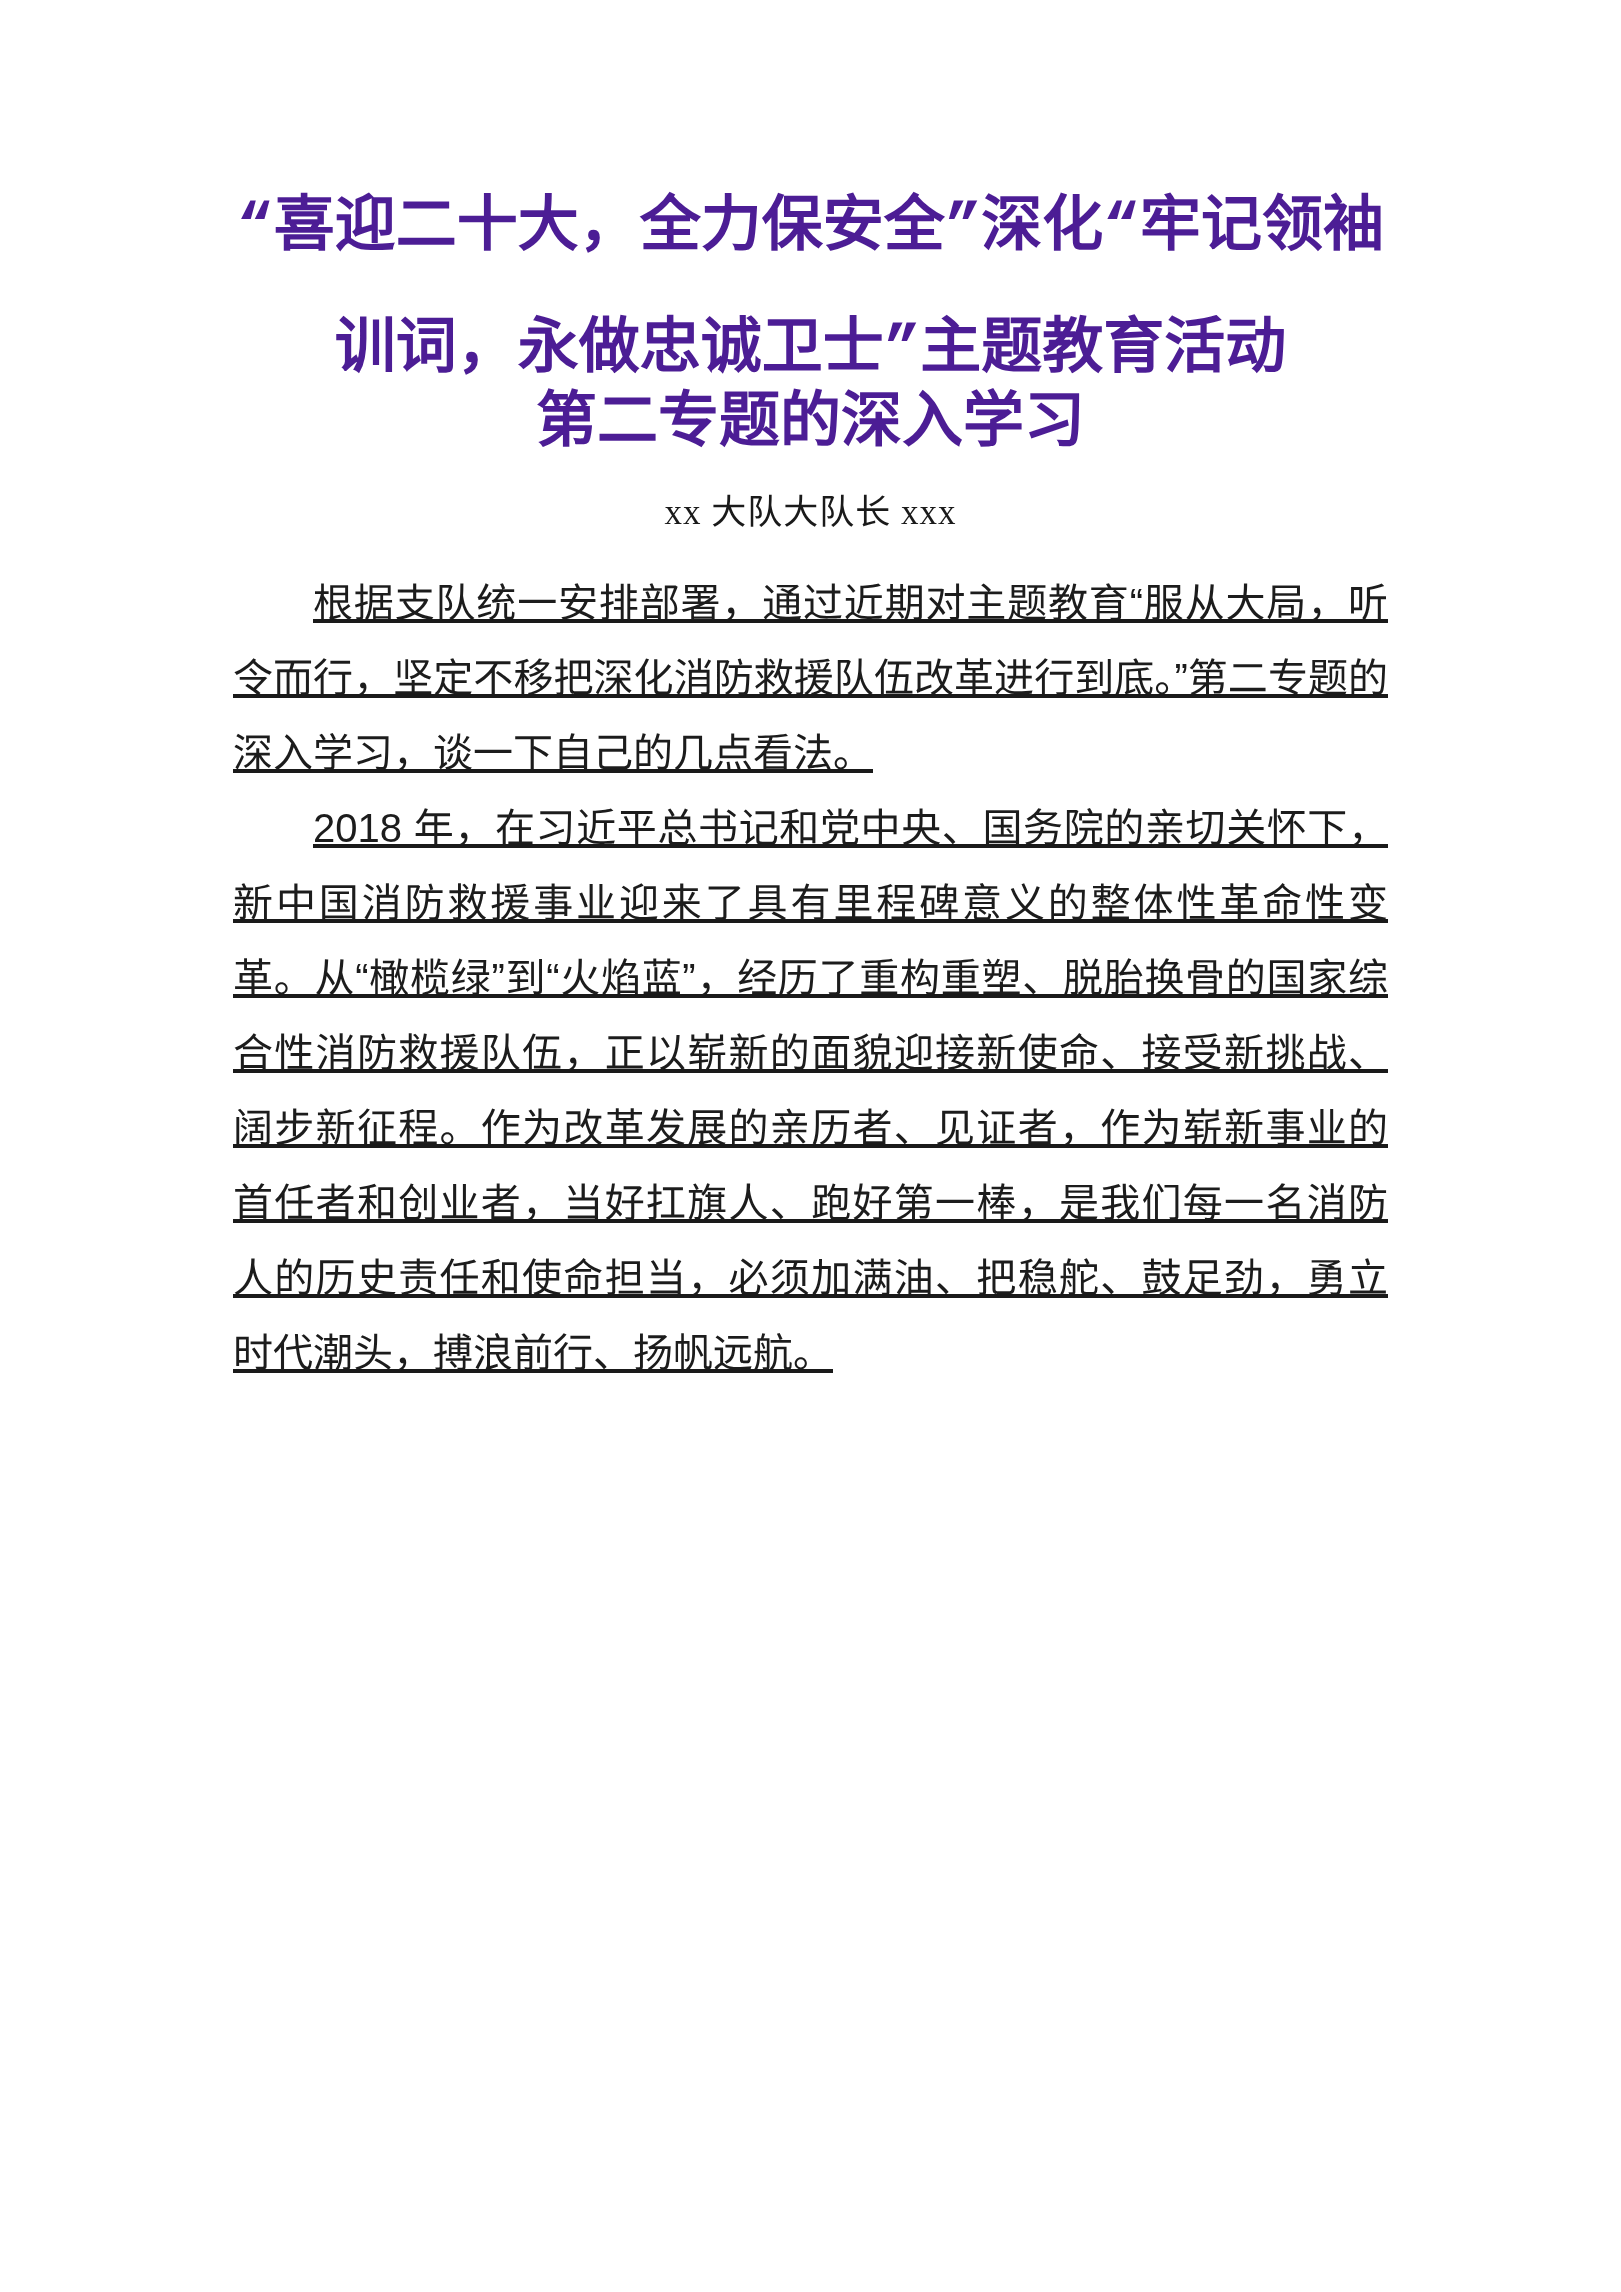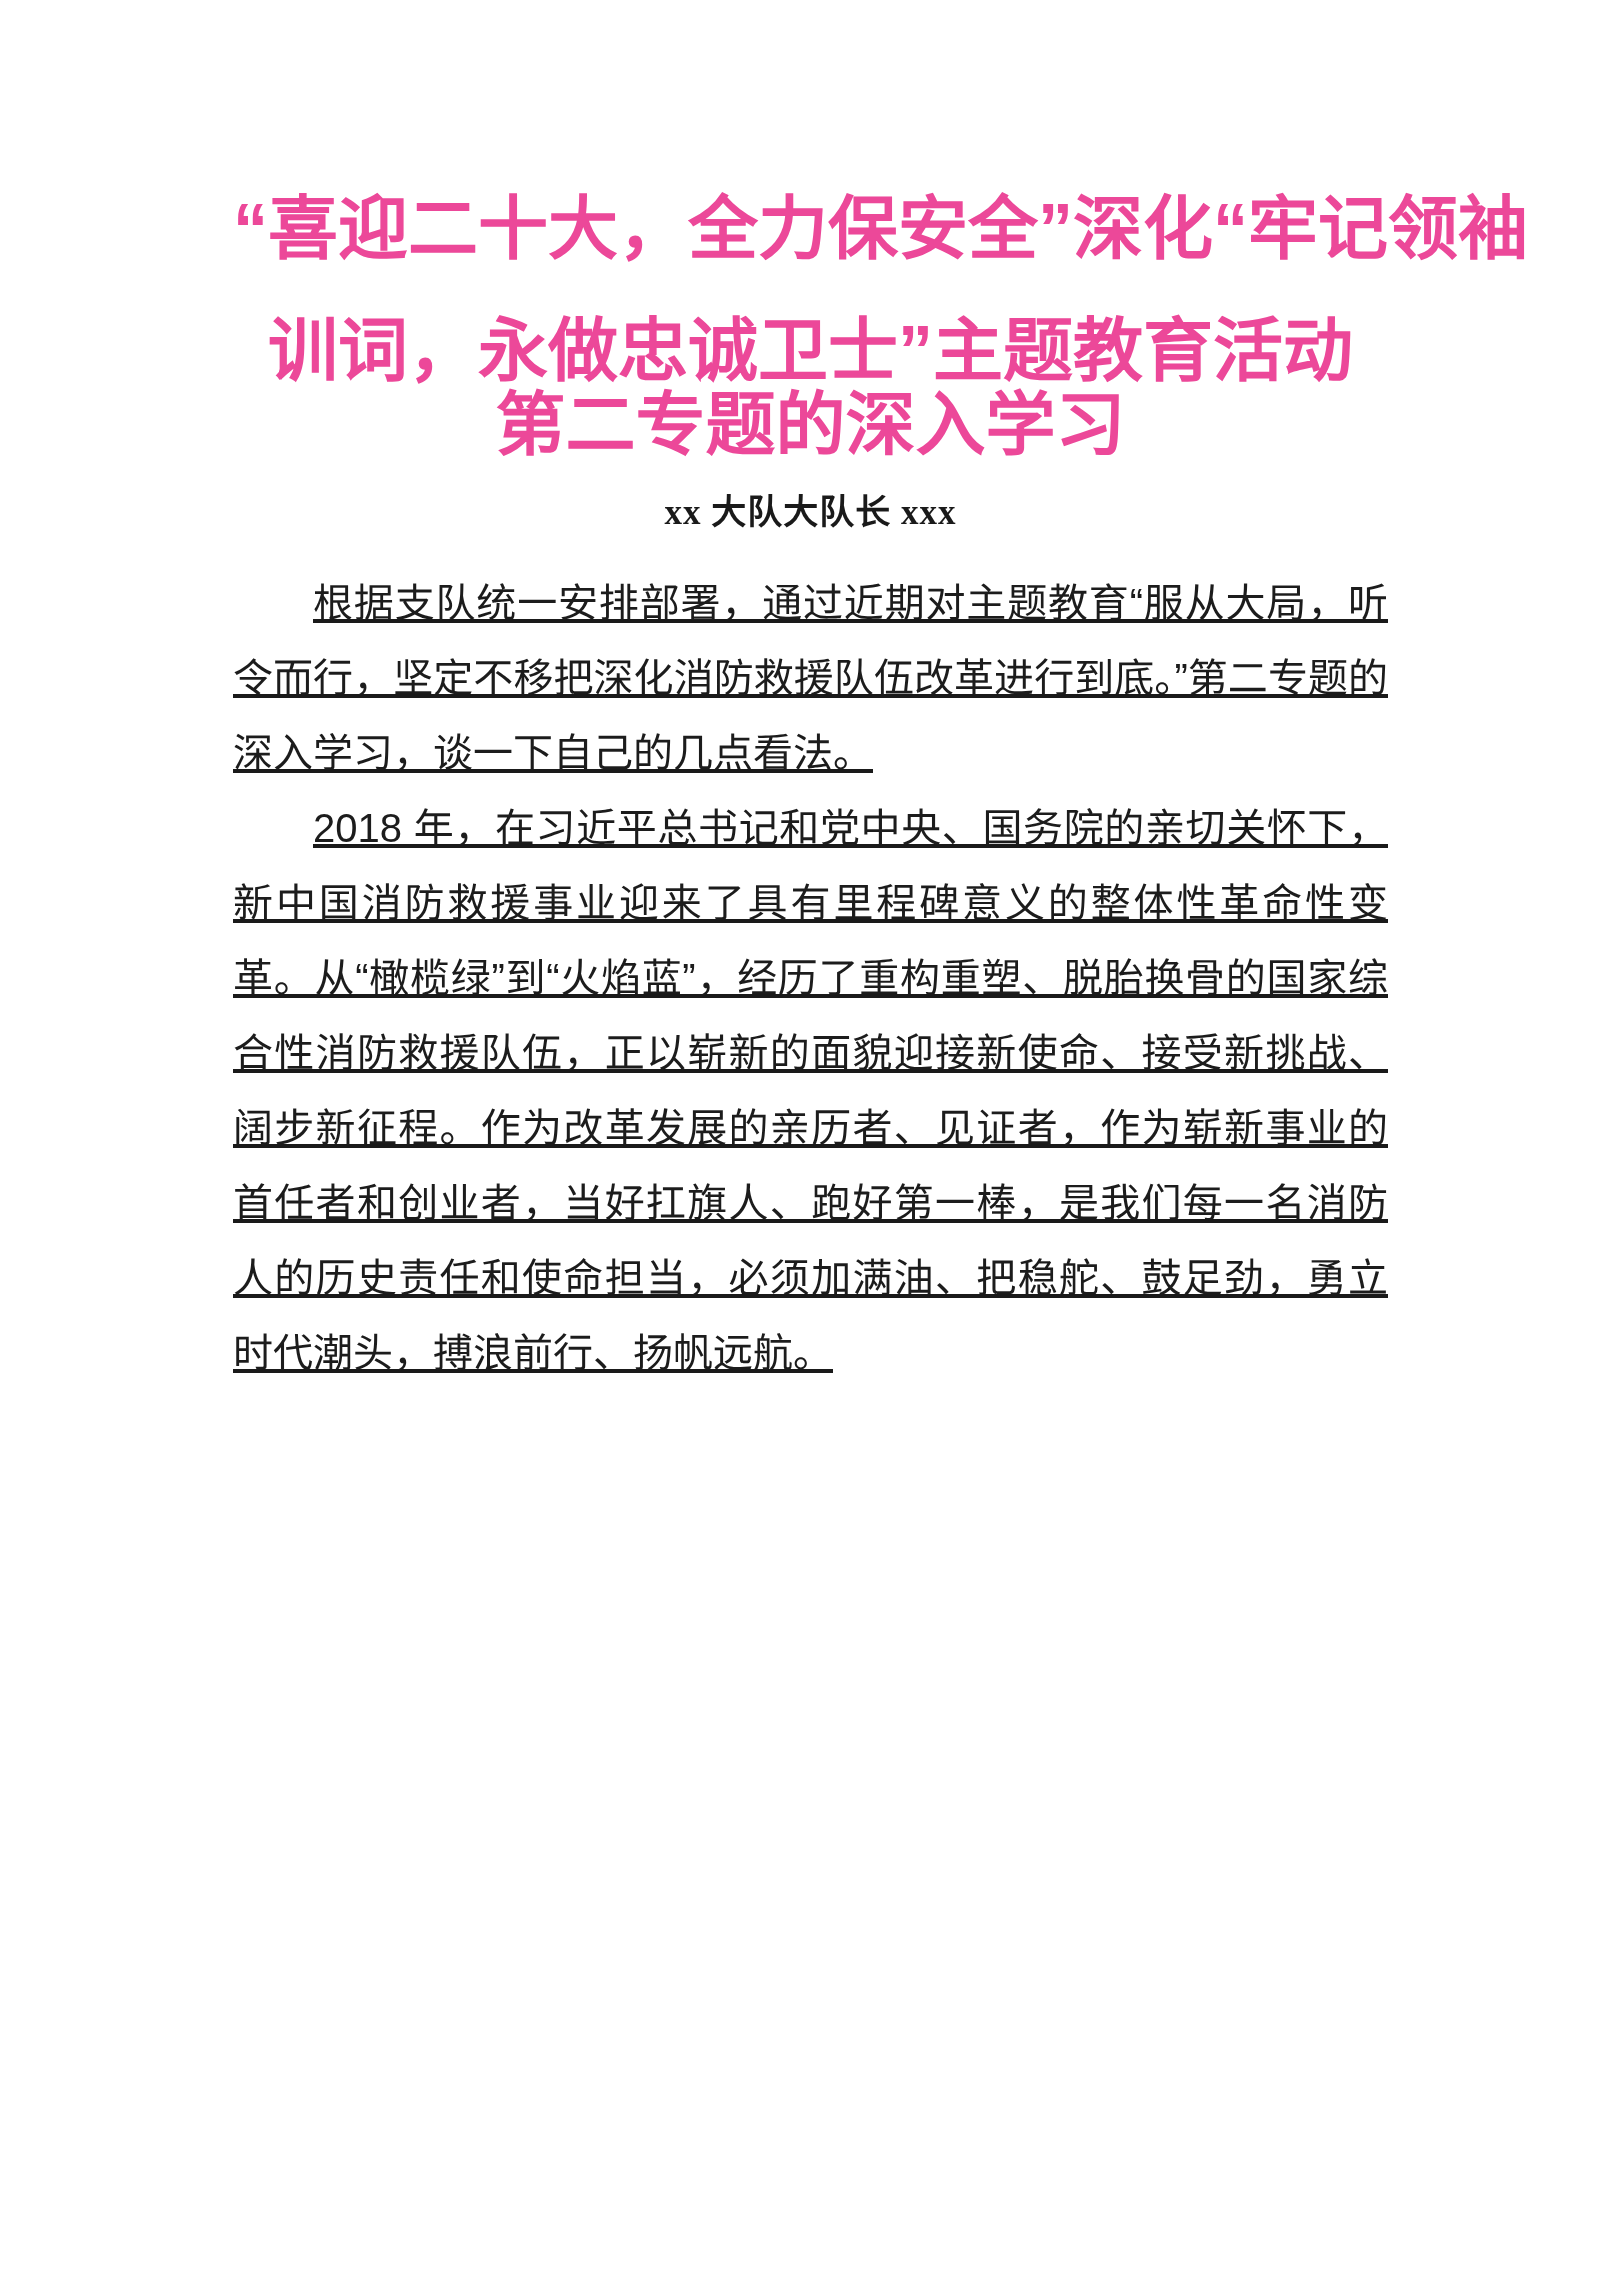--- a/index.html
+++ b/index.html
@@ -34,41 +34,41 @@
     left: 233px;
     top: 0;
     width: 1155px;
   }
 
   
   .doc-title {
     margin: 0;
     padding: 0;
     padding-top: 192px;
-    font-family: Liberation Sans, sans-serif;
+    font-family: Liberation Mono, monospace;
     font-weight: 700;
-    font-size: 70px;
+    font-size: 61px;
     line-height: 74px;
     text-align: center;
     letter-spacing: 0.5px;
-    color: #ec4899;
+    color: #4c1d95;
   }
   .doc-title .tline {
     display: block;
     white-space: nowrap;
   }
   .doc-title .tline.l1 { letter-spacing: 0px; }
   .doc-title .tline.l2 { letter-spacing: 0px; margin-top: 48px; }
   .doc-title .tline.l3 { letter-spacing: 0px; }
 
   .doc-subtitle {
     margin: 0;
     padding-top: 21.6px;
     font-family: "Liberation Serif", "DejaVu Serif", serif;
-    font-weight: 700;
+    font-weight: 400;
     font-size: 35px;
     line-height: 57px;
     text-align: center;
     color: #1a1a1a;
     letter-spacing: 1px;
   }
 
   
   .body-block {
     padding-top: 25.5px;

